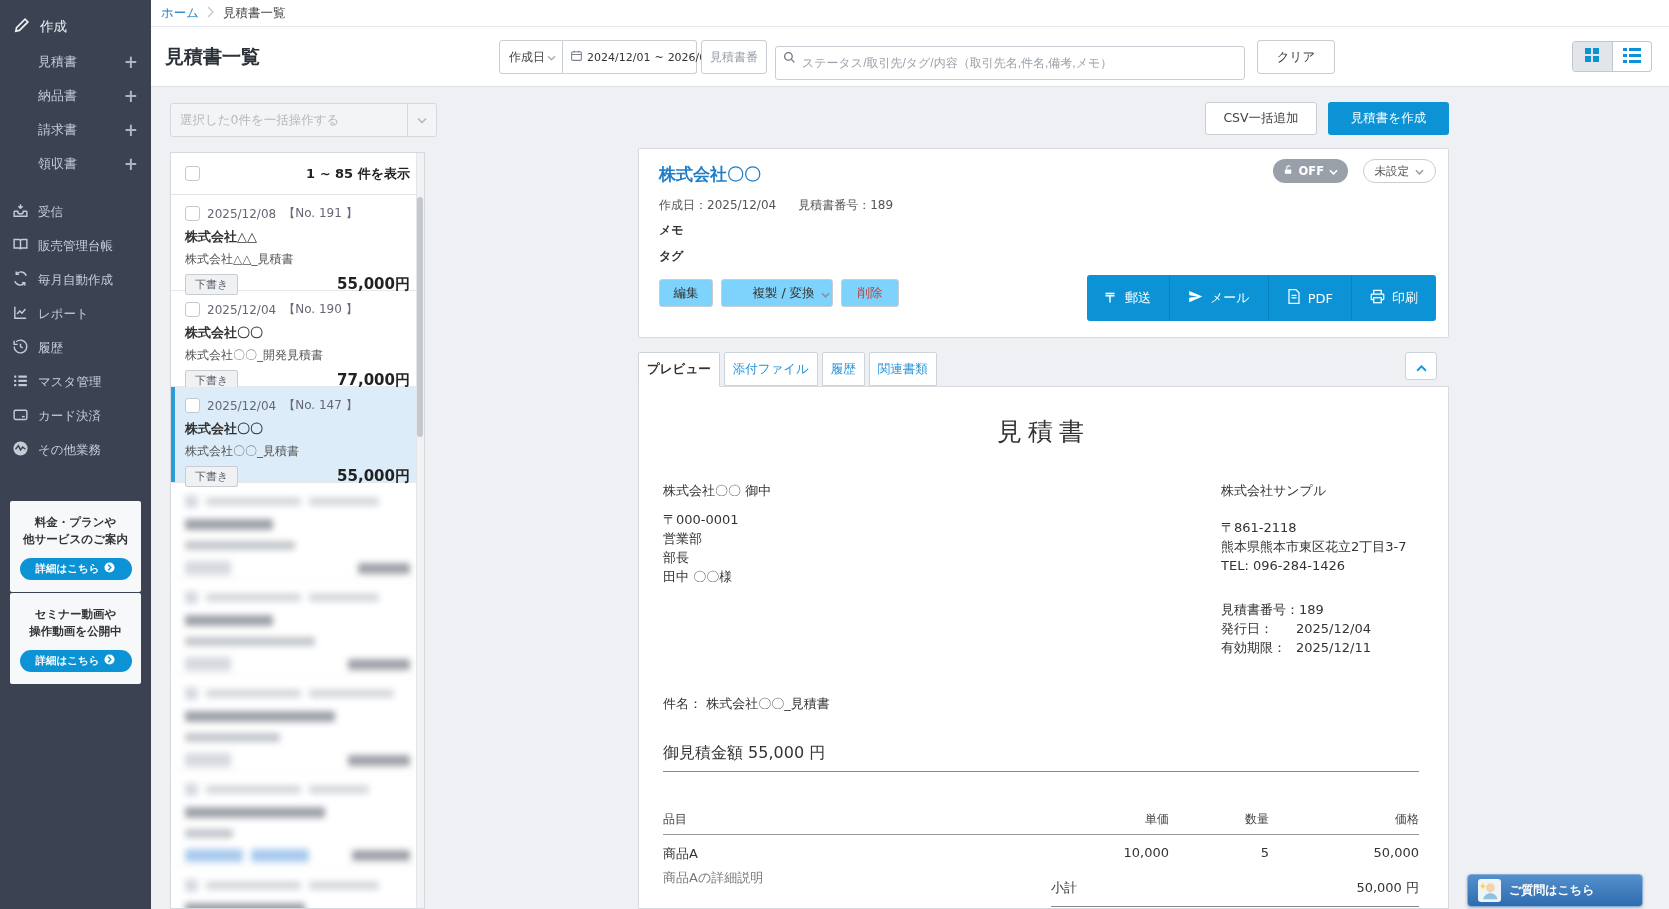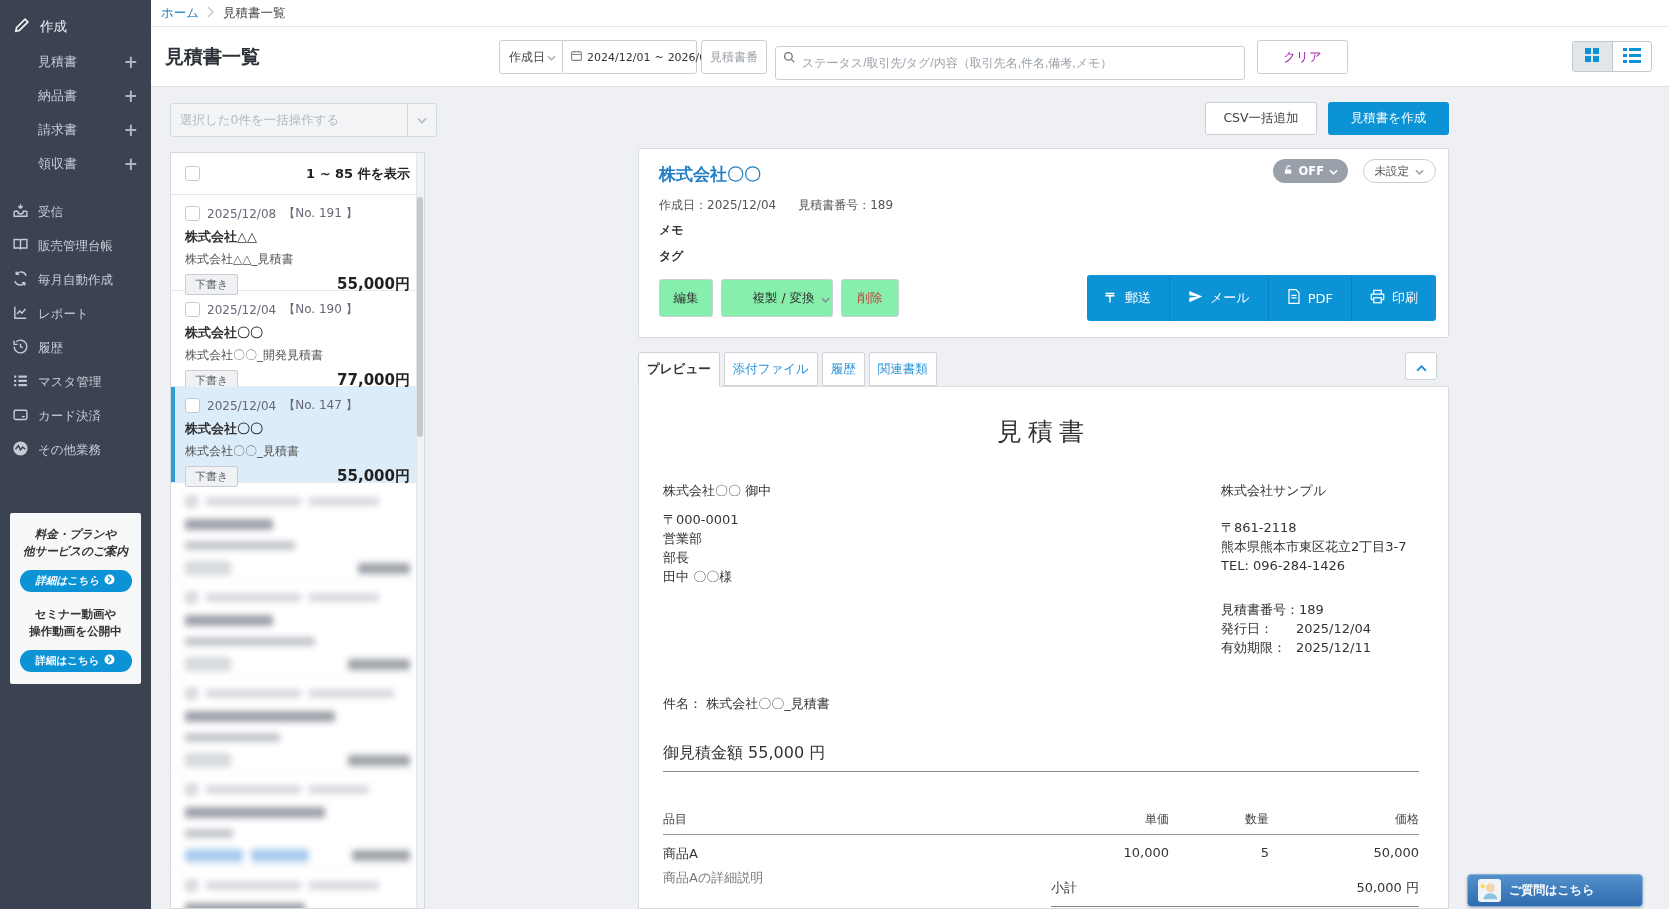--- a/index.html
+++ b/index.html
@@ -10,21 +10,21 @@
 
   
   .sidebar { position:absolute; left:0; top:0; width:151px; height:909px; background:#3b4251; color:#cfd4dc; }
   .s-create { display:flex; align-items:center; gap:10px; padding:17px 0 0 13px; color:#eef1f5; font-size:13.5px; cursor:pointer; }
   .s-sub { display:flex; align-items:center; justify-content:space-between; padding:0 13px 0 38px; height:34px; font-size:13px; color:#c6ccd6; cursor:pointer; }
   .s-sub .plus { font-size:17px; color:#aeb5c1; font-weight:bold; }
   .s-menu { margin-top:14px; }
   .s-item { display:flex; align-items:center; gap:9px; padding:0 8px 0 12px; height:34px; font-size:12.5px; color:#c6ccd6; cursor:pointer; white-space:nowrap; }
   .s-item svg { flex:0 0 auto; }
   .promo { position:absolute; left:10px; width:131px; background:#f6f8fa; border-radius:2px; text-align:center; padding:13px 6px 12px; }
-  .promo.p1 { top:513px;font-style:italic; } .promo.p2 { top:593px; }
+  .promo.p1 { top:501px; } .promo.p2 { top:593px; }
   .promo .ptxt { font-size:11.5px; font-weight:bold; color:#333; line-height:1.5; }
   .promo .pbtn { margin:9px auto 0; width:112px; height:22px; border-radius:12px; background:#0b93d5; color:#fff;
                  font-size:10.5px; font-weight:bold; display:flex; align-items:center; justify-content:center; gap:5px; cursor:pointer; }
 
   
   .topbar { position:absolute; left:151px; top:0; right:0; height:27px; background:#fff; border-bottom:1px solid #e4e7eb;
             display:flex; align-items:center; padding-left:10px; font-size:12.5px; gap:8px; }
   .crumb-home { color:#2180c4; cursor:pointer; }
   .crumb-sep { color:#c2c7cd; font-size:12px; }
   .crumb-cur { color:#444; }
@@ -36,22 +36,22 @@
   .fdate { left:412px; width:134px; border:1px solid #c9ced4; border-left:none; border-radius:0 3px 3px 0;
            font-size:11px; color:#333; gap:4px; padding:0 4px 0 7px; }
   .finput { border:1px solid #c9ced4; border-radius:3px; background:#fff; font-size:12px; padding:0 8px; }
   input.finput::placeholder { color:#9aa1a9; }
   input.finput { height:34px; position:absolute; top:13px; }
   .fnum { left:550px; width:66px; }
   .fsearch { left:624px; width:470px; padding-left:26px;margin-top:6px; }
   .searchwrap { position:absolute; left:624px; top:13px; width:470px; height:34px; }
   .searchwrap input { position:absolute; left:0; top:0; width:100%; }
   .searchwrap svg { position:absolute; left:8px; top:11px; z-index:2; }
-  .fclear { position:absolute; left:1106px; top:13px; width:91px; height:34px; border:1px solid #c9ced4; border-radius:3px;
-            background:#fff; font-size:12.5px; color:#a21caf; display:flex; align-items:center; justify-content:center; cursor:pointer; }
+  .fclear { position:absolute; left:1106px; top:13px; width:78px; height:34px; border:1px solid #c9ced4; border-radius:3px;
+            background:#fff; font-size:12.5px; color:#404040; display:flex; align-items:center; justify-content:center; cursor:pointer; }
   .vtoggle { position:absolute; right:17px; top:14px; width:80px; height:31px; border:1px solid #c3c8ce; border-radius:3px;
              display:flex; overflow:hidden; background:#fff; }
   .vcell { flex:1; display:flex; align-items:center; justify-content:center; cursor:pointer; }
   .vcell.active { background:#e2e6ea; }
   .vcell + .vcell { border-left:1px solid #c3c8ce; }
 
   
   .main { position:absolute; left:151px; top:87px; right:0; bottom:0; }
   .bulkbar { position:absolute; left:19px; top:16px; width:267px; height:34px; background:#f3f4f6; border:1px solid #d5d9de;
              border-radius:3px; display:flex; align-items:center; font-size:12.5px; color:#b4b9c0; padding:0 9px; }
@@ -83,21 +83,21 @@
   .brow { display:flex; gap:8px; align-items:center; margin-bottom:11px; }
   .scrolltrack { position:absolute; right:0; top:0; bottom:0; width:8px; background:#f1f2f4; border-left:1px solid #e4e6ea; }
   .scrollthumb { position:absolute; right:1px; top:44px; width:6px; height:240px; background:#c4c8cf; border-radius:3px; }
 
   
   .card { position:absolute; left:487px; top:61px; width:811px; height:190px; background:#fff; border:1px solid #d8dce1; border-radius:2px; }
   .card .cname { position:absolute; left:20px; top:14px; font-size:17px; font-weight:bold; color:#1f7ec5; cursor:pointer; }
   .card .cmeta { position:absolute; left:20px; top:48px; font-size:12px; color:#555; display:flex; gap:22px; }
   .card .cmemo { position:absolute; left:20px; top:73px; font-size:12px; font-weight:bold; color:#333; }
   .card .ctag  { position:absolute; left:20px; top:99px; font-size:12px; font-weight:bold; color:#333; }
-  .wbtn { position:absolute; top:130px; height:38px; background:#86efac; border:1px solid #c9ced4; border-radius:3px;
+  .wbtn { position:absolute; top:130px; height:28px; background:#7dd3fc; border:1px solid #c9ced4; border-radius:3px;
           font-size:12.5px; color:#333; display:flex; align-items:center; justify-content:center; gap:6px; cursor:pointer; }
   .wb-edit { left:20px; width:54px; }
   .wb-dup  { left:82px; width:112px;padding-left:28px; }
   .wb-del  { left:202px; width:58px; color:#c43c3c; }
   .bluegrp { position:absolute; right:12px; top:126px; height:46px; display:flex; border-radius:3px; overflow:hidden; }
   .bbtn { background:#0b93d5; color:#fff; font-size:13px; display:flex; align-items:center; justify-content:center; gap:7px;
           padding:0 18px; cursor:pointer; }
   .bbtn + .bbtn { border-left:1px solid #0a82bd; }
   .pill-off { position:absolute; right:100px; top:10px; height:24px; border-radius:13px; background:#99a0a9; color:#fff;
               font-size:11.5px; font-weight:bold; display:flex; align-items:center; gap:5px; padding:0 10px; cursor:pointer; }

